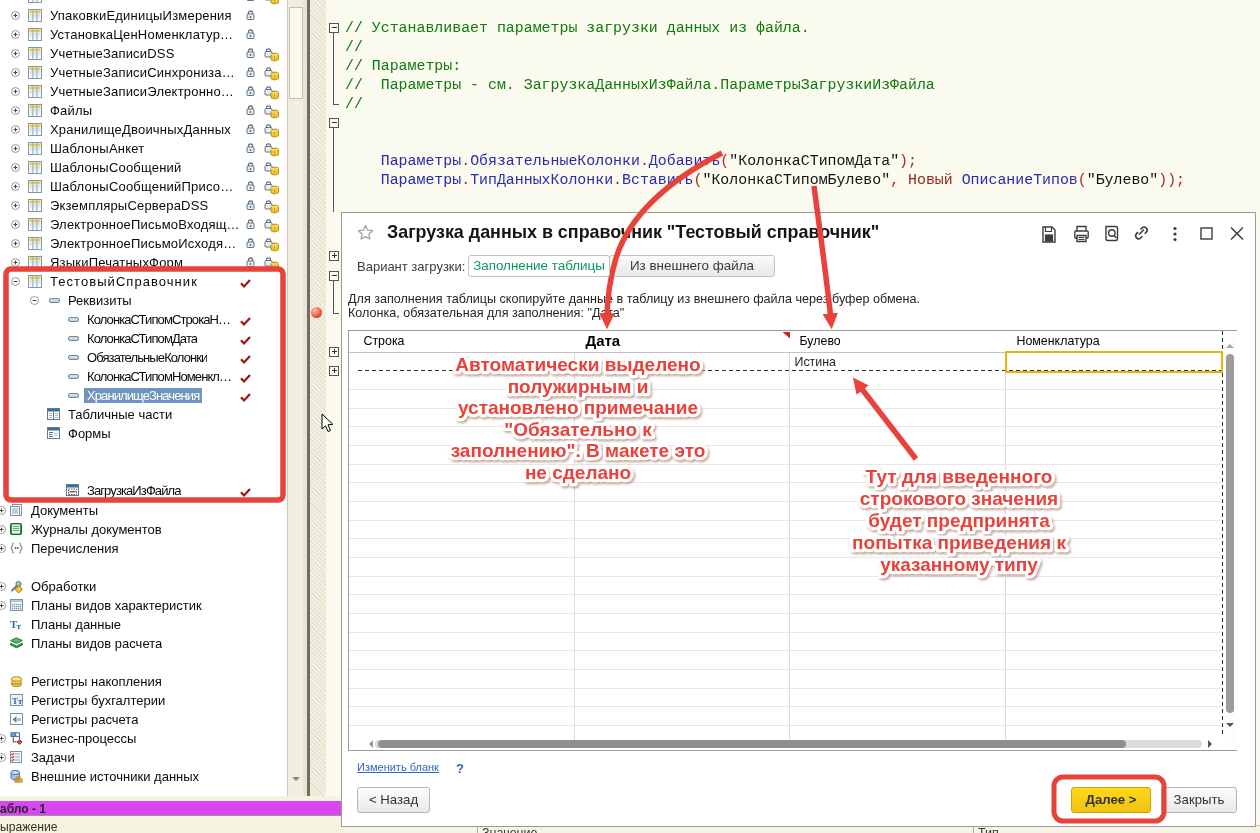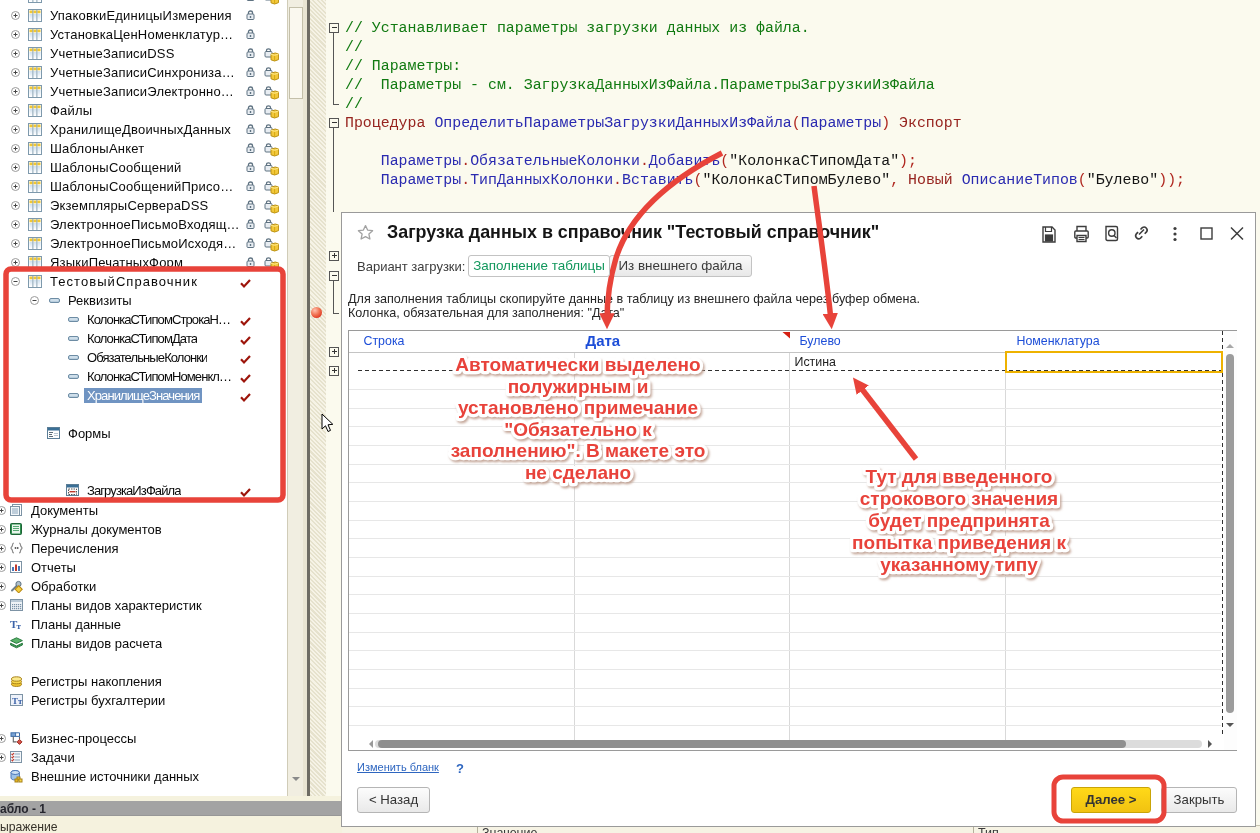--- a/index.html
+++ b/index.html
@@ -32,42 +32,42 @@
 .fbox { position:absolute; left:3px; width:10px; height:10px; background:#fbfaee; border:1px solid #555; }
 .fbox i { position:absolute; left:1.5px; top:3px; width:5px; height:1px; background:#333; display:block; }
 .fbox.plus b { position:absolute; left:3.5px; top:1px; width:1px; height:5px; background:#333; display:block; }
 .ftick { position:absolute; left:7px; width:6px; height:1px; background:#555; }
 
 #code { position:absolute; left:345px; top:0; width:915px; height:212px;
   font-family:"Liberation Mono", monospace; font-size:14.9px; }
 .cline { position:absolute; left:0; height:19px; line-height:19px; white-space:pre; }
 .c { color:#117a11; } .k { color:#97241f; } .i { color:#2a2ab0; } .p { color:#b02820; } .s { color:#141414; }
 
-#graybar { position:absolute; left:0; top:801px; width:342px; height:15px; background:#a3a3a3;
+#graybar { position:absolute; left:0; top:801px; width:342px; height:15px; background:#d946ef;
   border-bottom:1px solid #979797; }
 #graybar span { position:absolute; left:0px; top:1px; font-size:12px; font-weight:bold; color:#26262e; }
 #beigebot { position:absolute; left:0; top:816px; width:342px; height:17px; background:#f5f2de; }
 #beigetop { position:absolute; left:0; top:796px; width:342px; height:5px; background:#f5f2de; }
 #beigebot span { position:absolute; left:0px; top:4px; font-size:12.2px; color:#37332a; }
 #tablo { position:absolute; left:342px; top:825px; width:918px; height:8px; background:#f6f3e4; border-top:1px solid #c9c5b2; overflow:hidden; }
 #tablo i { position:absolute; top:0; width:1px; height:8px; background:#b5b19c; }
 #tablo span { position:absolute; top:0px; font-size:12.5px; color:#3a3a3a; }
 
 #dlg { position:absolute; left:341px; top:212px; width:915px; height:615px; background:#fff;
   border:1px solid #9a9a9a; }
 #dtitle { position:absolute; left:45px; top:9px; font-size:17.9px; font-weight:bold; color:#151515; }
 .varlbl { position:absolute; left:15px; top:46px; font-size:13px; color:#3c3c3c; }
 .vbtn { position:absolute; top:42px; height:22px; border:1px solid #c3c3c3; border-radius:3px;
   font-size:13.4px; line-height:20px; text-align:center; }
 #vb1 { left:126px; width:142px; background:#fff; color:#11975c; z-index:2; }
-#vb2 { left:267px; width:143px; background:linear-gradient(#fafafa,#e8e8e8); color:#3a3a3a; }
+#vb2 { left:267px; width:166px; background:linear-gradient(#fafafa,#e8e8e8); color:#3a3a3a; }
 .desc { position:absolute; left:6px; font-size:12.6px; color:#262626; }
 
 #ttable { position:absolute; left:5.5px; top:117px; width:889px; height:421px; border:1px solid #9a9a9a; background:#fff; }
-.th { position:absolute; top:3px; font-size:12.4px; color:#1d4ed8; }
+.th { position:absolute; top:3px; font-size:12.4px; color:#000000; }
 #thsep { position:absolute; left:0; top:21px; width:873px; height:1px; background:#c4c4c4; }
 .dashh { position:absolute; left:9px; top:39px; width:864px; height:1px;
   background:repeating-linear-gradient(90deg,#2f2f2f 0 4px,transparent 4px 7px); }
 .dashv { position:absolute; left:873px; top:0px; width:1px; height:406px;
   background:repeating-linear-gradient(180deg,#2f2f2f 0 4px,transparent 4px 7px); }
 #ycell { position:absolute; left:656px; top:20px; width:218px; height:22px; border:2px solid #eeb200; }
 
 #vsb { position:absolute; left:875px; top:0; width:13px; height:419px; background:#fdfdfd; }
 #vsb .vthumb { position:absolute; left:2px; top:23px; width:8px; height:359px; background:#9c9c9c; border-radius:4px; }
 #vsb .up { position:absolute; left:2px; top:9px; border:4.5px solid transparent; border-bottom-color:#a8a8a8; }
@@ -850,20 +850,38 @@
           <rect x="0.5" y="0.5" width="10" height="4" rx="1.5" fill="#b9cede" stroke="#6d8ca4"></rect>
           <rect x="1.5" y="1.4" width="8" height="1.2" rx="0.6" fill="#e3edf5"></rect>
         </svg>
       </span>
       <span class="tsel w3" style="left:87px">ХранилищеЗначения</span>
       <span class="tico" style="left:240px;top:7px">
         <svg width="11" height="9" viewBox="0 0 11 9" style="">
           <path d="M1 4.2 L4 7.4 L10 1" fill="none" stroke="#9d150b" stroke-width="2.2"></path>
         </svg>
       </span>
+    </div>
+<div class="trow" style="top:405px">
+      <span class="tico" style="left:47px;top:3px">
+        <svg width="13" height="12" viewBox="0 0 13 12" style="">
+          <rect x="0.5" y="0.5" width="12" height="11" fill="#fff" stroke="#5a7d96"></rect>
+          <rect x="1" y="1" width="11" height="2.5" fill="#3a6f96"></rect>
+          <line x1="6.5" y1="1" x2="6.5" y2="11.5" stroke="#5a7d96"></line>
+          <g stroke="#9db5c6" stroke-width="1">
+            <line x1="2" y1="5.5" x2="5" y2="5.5"></line>
+            <line x1="2" y1="7.5" x2="5" y2="7.5"></line>
+            <line x1="2" y1="9.5" x2="5" y2="9.5"></line>
+            <line x1="8" y1="5.5" x2="11" y2="5.5"></line>
+            <line x1="8" y1="7.5" x2="11" y2="7.5"></line>
+            <line x1="8" y1="9.5" x2="11" y2="9.5"></line>
+          </g>
+        </svg>
+      </span>
+      <span class="ttxt" style="left:68px">Табличные части</span>
     </div>
 <div class="trow" style="top:424px">
       <span class="tico" style="left:47px;top:3px">
         <svg width="13" height="12" viewBox="0 0 13 12" style="">
           <rect x="0.5" y="0.5" width="12" height="11" fill="#fdfdfd" stroke="#5a7d96"></rect>
           <rect x="1" y="1" width="11" height="2.5" fill="#3a6f96"></rect>
           <g stroke="#5c6c76" stroke-width="1">
             <line x1="2" y1="5.5" x2="6" y2="5.5"></line>
             <line x1="2" y1="7.5" x2="5" y2="7.5"></line>
             <line x1="2" y1="9.5" x2="6" y2="9.5"></line>
@@ -946,38 +964,20 @@
       </span>
       <span class="tico" style="left:10px;top:3px">
         <svg width="13" height="12" viewBox="0 0 13 12" style="">
           <path d="M4 1 C2.5 1 2.5 2 2.5 3 C2.5 5 1 5 1 6 C1 7 2.5 7 2.5 9 C2.5 10 2.5 11 4 11" fill="none" stroke="#8a8a8a" stroke-width="1.2"></path>
           <path d="M9 1 C10.5 1 10.5 2 10.5 3 C10.5 5 12 5 12 6 C12 7 10.5 7 10.5 9 C10.5 10 10.5 11 9 11" fill="none" stroke="#8a8a8a" stroke-width="1.2"></path>
           <circle cx="5.5" cy="6" r="0.9" fill="#555"></circle>
           <circle cx="7.7" cy="6" r="0.9" fill="#555"></circle>
         </svg>
       </span>
       <span class="ttxt" style="left:31px">Перечисления</span>
-    </div>
-<div class="trow" style="top:558px">
-      <span class="texp" style="left:-3.5px">
-        <svg width="9" height="9" viewBox="0 0 9 9" style="">
-          <circle cx="4.5" cy="4.5" r="4" fill="#fff" stroke="#9a9a9a"></circle>
-          <line x1="2.5" y1="4.5" x2="6.5" y2="4.5" stroke="#444" stroke-width="1"></line>
-          <line x1="4.5" y1="2.5" x2="4.5" y2="6.5" stroke="#444" stroke-width="1"></line>
-        </svg>
-      </span>
-      <span class="tico" style="left:10px;top:3px">
-        <svg width="12" height="12" viewBox="0 0 12 12" style="">
-          <rect x="0.5" y="0.5" width="11" height="11" fill="#fff" stroke="#7d93a5"></rect>
-          <rect x="2" y="6" width="2" height="4" fill="#4a76b8"></rect>
-          <rect x="5" y="3.5" width="2" height="6.5" fill="#c23b2e"></rect>
-          <rect x="8" y="5" width="2" height="5" fill="#4a76b8"></rect>
-        </svg>
-      </span>
-      <span class="ttxt" style="left:31px">Отчеты</span>
     </div>
 <div class="trow" style="top:577px">
       <span class="texp" style="left:-3.5px">
         <svg width="9" height="9" viewBox="0 0 9 9" style="">
           <circle cx="4.5" cy="4.5" r="4" fill="#fff" stroke="#9a9a9a"></circle>
           <line x1="2.5" y1="4.5" x2="6.5" y2="4.5" stroke="#444" stroke-width="1"></line>
           <line x1="4.5" y1="2.5" x2="4.5" y2="6.5" stroke="#444" stroke-width="1"></line>
         </svg>
       </span>
       <span class="tico" style="left:10px;top:3px">
@@ -1052,20 +1052,30 @@
     </div>
 <div class="trow" style="top:691px">
       <span class="tico" style="left:10px;top:3px">
         <svg width="13" height="12" viewBox="0 0 13 12" style="">
           <rect x="0.5" y="0.5" width="12" height="11" fill="#eef2fa" stroke="#7d93a5"></rect>
           <text x="2" y="9.5" font-family="Liberation Serif" font-size="9" font-weight="bold" fill="#3b62a8">Tт</text>
         </svg>
       </span>
       <span class="ttxt" style="left:31px">Регистры бухгалтерии</span>
     </div>
+<div class="trow" style="top:710px">
+      <span class="tico" style="left:10px;top:3px">
+        <svg width="13" height="12" viewBox="0 0 13 12" style="">
+          <rect x="0.5" y="0.5" width="12" height="11" fill="#fff" stroke="#7d93a5"></rect>
+          <path d="M2.5 6.5 L6.5 3 L6.5 10 Z" fill="#4f9f5c"></path>
+          <rect x="7" y="5" width="4" height="3" fill="#9fc3e8"></rect>
+        </svg>
+      </span>
+      <span class="ttxt" style="left:31px">Регистры расчета</span>
+    </div>
 <div class="trow" style="top:729px">
       <span class="texp" style="left:-3.5px">
         <svg width="9" height="9" viewBox="0 0 9 9" style="">
           <circle cx="4.5" cy="4.5" r="4" fill="#fff" stroke="#9a9a9a"></circle>
           <line x1="2.5" y1="4.5" x2="6.5" y2="4.5" stroke="#444" stroke-width="1"></line>
           <line x1="4.5" y1="2.5" x2="4.5" y2="6.5" stroke="#444" stroke-width="1"></line>
         </svg>
       </span>
       <span class="tico" style="left:10px;top:3px">
         <svg width="13" height="13" viewBox="0 0 13 13" style="">
@@ -1150,21 +1160,20 @@
       <i></i>
       <b></b>
     </div>
 </div>
 <div id="code">
 <div class="cline" style="top:19px"><b class="c">// Устанавливает параметры загрузки данных из файла.</b></div>
 <div class="cline" style="top:38px"><b class="c">//</b></div>
 <div class="cline" style="top:57px"><b class="c">// Параметры:</b></div>
 <div class="cline" style="top:76px"><b class="c">//&nbsp;&nbsp;Параметры - см. ЗагрузкаДанныхИзФайла.ПараметрыЗагрузкиИзФайла</b></div>
 <div class="cline" style="top:95px"><b class="c">//</b></div>
-<div class="cline" style="top:114px"><b class="k">Процедура</b> <b class="i">ОпределитьПараметрыЗагрузкиДанныхИзФайла</b><b class="p">(</b><b class="i">Параметры</b><b class="p">)</b> <b class="k">Экспорт</b></div>
 <div class="cline" style="top:133px"></div>
 <div class="cline" style="top:152px">&nbsp;&nbsp;&nbsp;&nbsp;<b class="i">Параметры</b><b class="p">.</b><b class="i">ОбязательныеКолонки</b><b class="p">.</b><b class="i">Добавить</b><b class="p">(</b><b class="s">"КолонкаСТипомДата"</b><b class="p">);</b></div>
 <div class="cline" style="top:171px">&nbsp;&nbsp;&nbsp;&nbsp;<b class="i">Параметры</b><b class="p">.</b><b class="i">ТипДанныхКолонки</b><b class="p">.</b><b class="i">Вставить</b><b class="p">(</b><b class="s">"КолонкаСТипомБулево"</b><b class="p">,</b> <b class="k">Новый</b> <b class="i">ОписаниеТипов</b><b class="p">(</b><b class="s">"Булево"</b><b class="p">));</b></div>
 </div>
 <div style="position:absolute;left:311px;top:307px;width:11px;height:11px;border-radius:50%;background:radial-gradient(circle at 35% 30%,#ffc0ae,#f07050 45%,#d92312 90%);"></div>
 <div id="graybar">
     <span>абло - 1</span>
   </div>
 <div id="tablo">
     <span style="left:140px">Значение</span>

